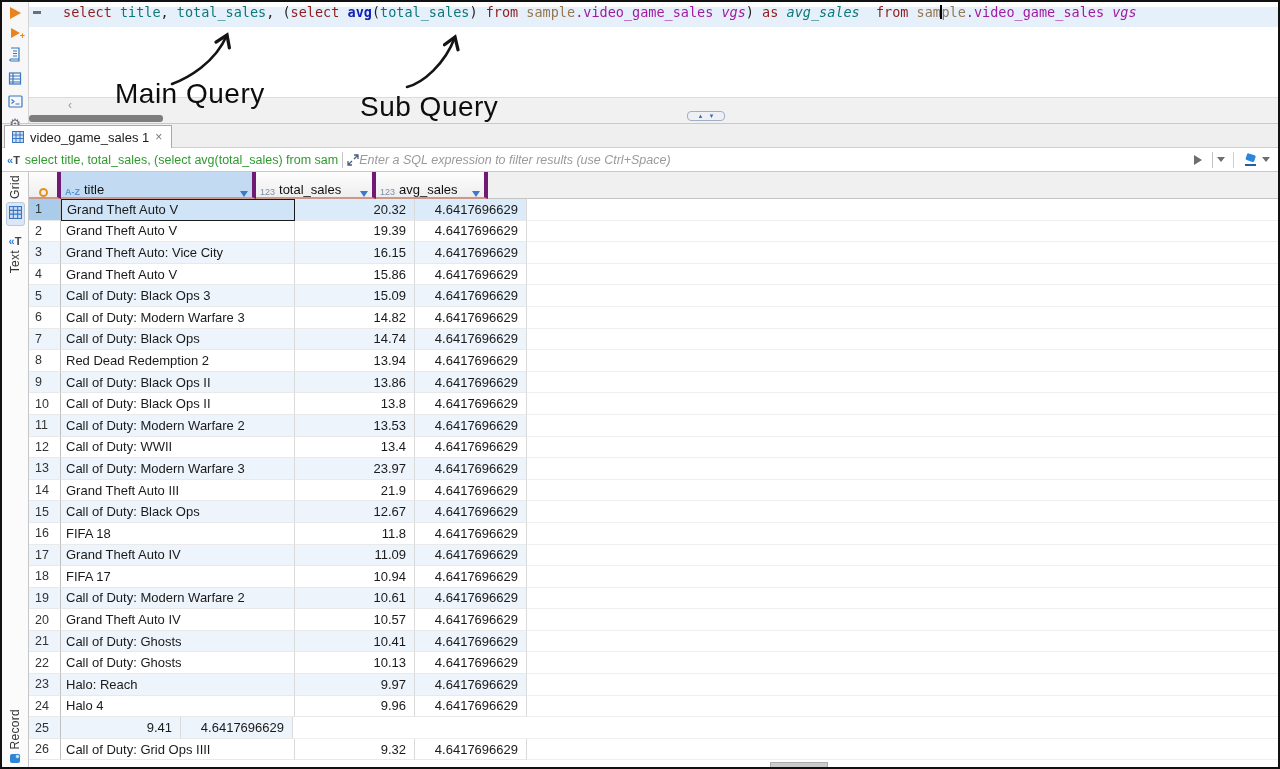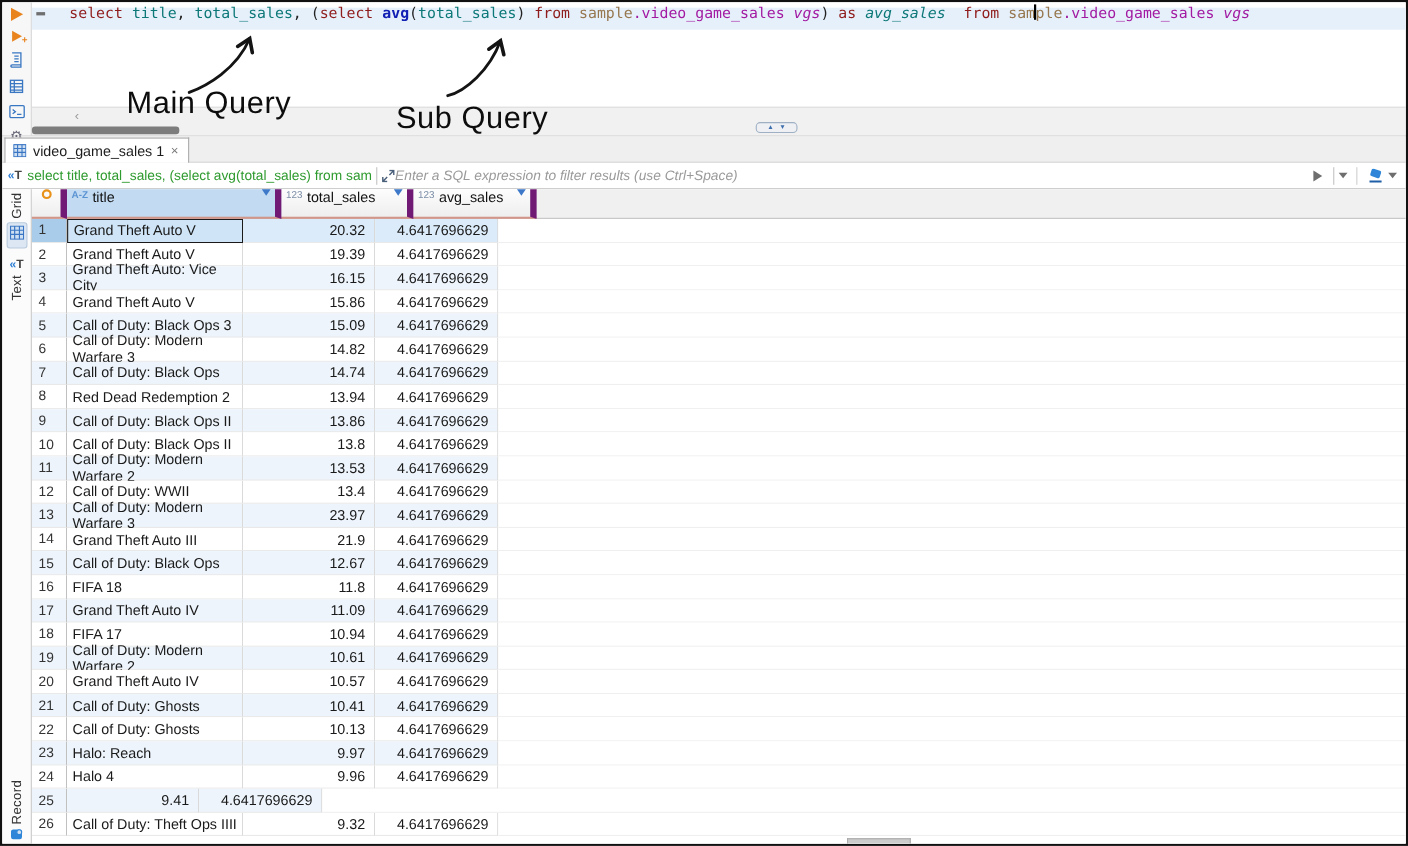--- a/index.html
+++ b/index.html
@@ -62,38 +62,38 @@
   .side-strip { width:27px; border-right:1px solid #c6c6c6; background:#fbfbfb; display:flex; flex-direction:column; align-items:center; padding-top:3px; }
   .vlabel { writing-mode:vertical-rl; transform:rotate(180deg); font-size:12px; color:#333; letter-spacing:0.3px; }
   .side-tab { display:flex; flex-direction:column; align-items:center; gap:3px; cursor:pointer; }
   .icon-box { padding:2px; border-radius:3px; }
   .icon-box.selected { background:#dde7f3; border:1px solid #b9cade; }
   .side-spacer { flex:1; }
   .record-tab { margin-bottom:2px; }
 
   .grid { flex:1; display:flex; flex-direction:column; background:#fff; position:relative; }
   .ghead { display:flex; height:27px; flex:0 0 27px; }
-  .hc { display:flex; align-items:flex-start; border-right:6px solid #701a75; border-bottom:2px solid #d0968a; background:linear-gradient(#fdfdfd,#eeeeee); cursor:pointer; }
+  .hc { display:flex; align-items:flex-end; border-right:4px solid #701a75; border-bottom:2px solid #d0968a; background:linear-gradient(#fdfdfd,#eeeeee); cursor:pointer; }
   .hc-num { width:32px; justify-content:center; }
   .hc-title { width:195px; background:#c2dbf3; padding:0 4px; }
   .hc-total { width:120px; padding:0 4px; }
   .hc-avg { width:112px; padding:0 4px; }
   .hfill { flex:1; background:#f0f0f0; border-bottom:1px solid #c4c4c4; }
   .badge { font-size:9px; font-weight:bold; margin-right:4px; }
   .badge-az { color:#5b93d2; }
   .badge-123 { color:#7d8fa8; font-weight:normal; }
   .hname { font-size:13px; color:#111; flex:1; }
   .sort-tri { width:0; height:0; border-top:6px solid #3d78c9; border-left:4.5px solid transparent; border-right:4.5px solid transparent; margin-left:4px; cursor:pointer; }
   .ring { width:9px; height:9px; border:2px solid #e8921a; border-radius:50%; }
 
   .gbody { flex:1; overflow:hidden; display:flex; flex-direction:column; }
   .grow { display:flex; height:21.6px; flex:0 0 21.6px; font-size:13px; color:#1a1a1a; cursor:default; }
   .cell { border-right:1px solid #dadada; border-bottom:1px solid #e9e9e9; display:flex; align-items:center; background:#fff; }
   .c-num { width:32px; padding-left:6px; font-size:12.5px; color:#333; border-right:1px solid #c0c0c0; }
-  .c-title { width:160px; padding-left:5px; }
+  .c-title { width:234px; padding-left:5px; }
   .c-total { width:120px; justify-content:flex-end; padding-right:8px; }
   .c-avg { width:112px; justify-content:flex-end; padding-right:8px; }
   .rfill { flex:1; border-bottom:1px solid #efefef; background:#fff; }
   .grow.stripe .cell { background:#edf4fb; }
   .grow.sel-row .c-num { background:#a9cceb; }
   .grow.sel-row .c-title { background:#cfe4f7; border:1.5px solid #1a1a1a; }
   .grow.sel-row .c-total, .grow.sel-row .c-avg { background:#dcebf9; }
   .gfill { flex:1; background:#fff; }
   .mini-scroll { position:absolute; left:741px; bottom:0; width:58px; height:5px; background:#cccccc; border:1px solid #ababab; border-bottom:none; cursor:pointer; }
 
@@ -409,21 +409,21 @@
     <div class="rfill"></div>
   </div>
           <div class="grow stripe">
     <div class="cell c-num">25</div>
     <div class="cell c-total">9.41</div>
     <div class="cell c-avg">4.6417696629</div>
     <div class="rfill"></div>
   </div>
           <div class="grow">
     <div class="cell c-num">26</div>
-    <div class="cell c-title">Call of Duty: Theft Ops IIII</div>
+    <div class="cell c-title">Call of Duty: Grid Ops IIII</div>
     <div class="cell c-total">9.32</div>
     <div class="cell c-avg">4.6417696629</div>
     <div class="rfill"></div>
   </div>
           <div class="gfill"></div>
         </div>
 
       <div class="mini-scroll"></div>
     </div>
   </div>

